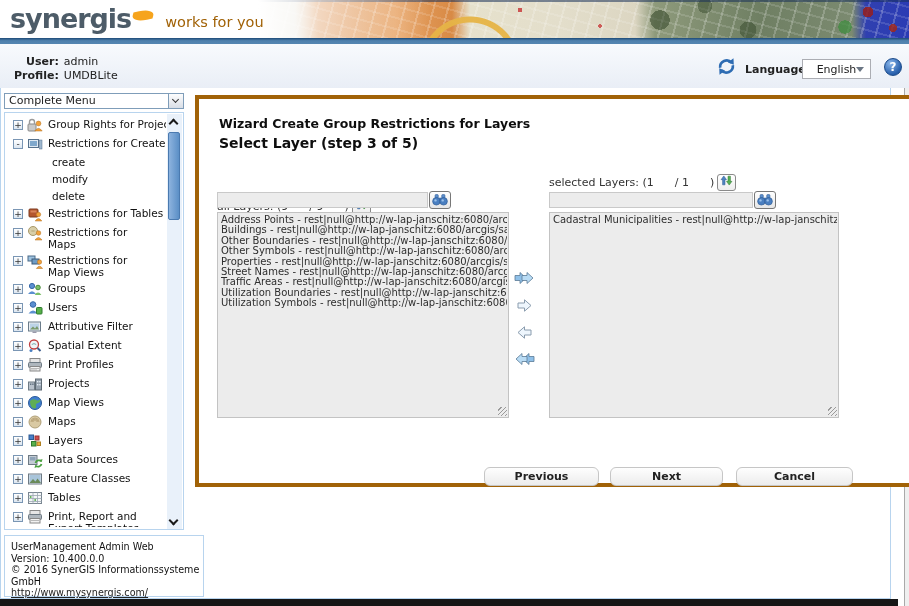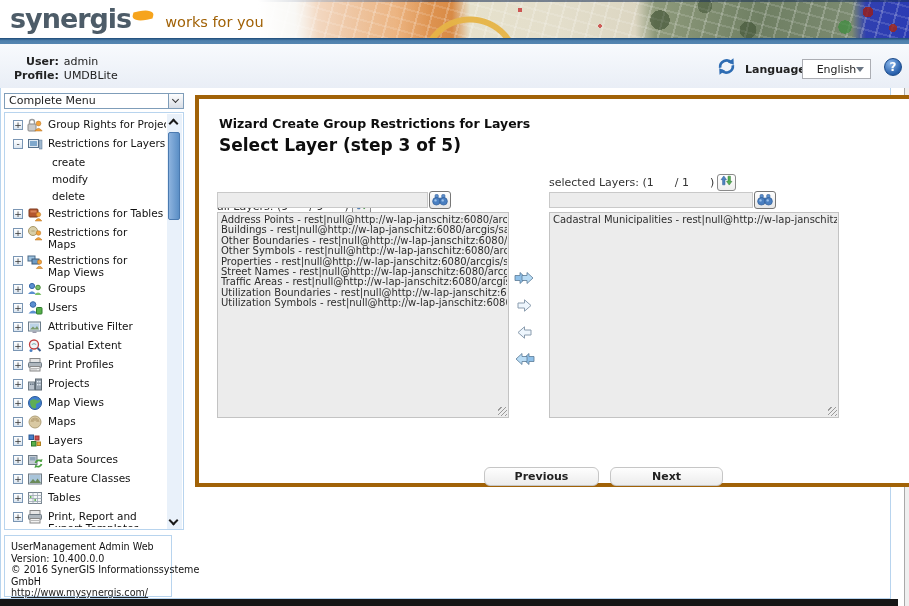--- a/index.html
+++ b/index.html
@@ -83,29 +83,29 @@
   .tico svg{display:block;}
   .tlab{padding-top:2px;line-height:11.5px;white-space:pre;color:#111;}
   .tsub{margin:0 0 3px 45px;font-size:10.5px;height:14px;line-height:14px;color:#111;cursor:pointer;}
   .tree-scroll{position:absolute;right:1px;top:1px;width:15px;height:415px;background:#e9f1fa;}
   .tree-scroll .chev{position:absolute;left:3px;width:7px;height:7px;
         border-right:2.2px solid #1a1a1a;border-bottom:2.2px solid #1a1a1a;}
   .chev.up{top:6px;transform:rotate(-135deg);}
   .chev.down{bottom:5px;transform:rotate(45deg);}
   .tree-thumb{position:absolute;left:1px;top:18px;width:12px;height:88px;border-radius:2px;
         background:linear-gradient(90deg,#8db3de,#5b8fc6);border:1px solid #4a7ab0;cursor:pointer;}
-  .sidebar-footer{position:absolute;left:4px;top:535px;width:168px;height:62px;border:1px solid #b8d4ee;
+  .sidebar-footer{position:absolute;left:4px;top:535px;width:200px;height:62px;border:1px solid #b8d4ee;
         padding:5px 2px 0 6px;font-size:9.6px;line-height:11.5px;color:#111;background:#fff;white-space:nowrap;}
   .sidebar-footer a{color:#222;}
 
   
   .panel{position:absolute;left:195px;top:95px;width:791px;height:392px;background:#fff;
          border:4px solid #a16207;}
   .wtitle{position:absolute;left:20px;top:17px;font-size:12.5px;font-weight:bold;color:#0e0e0e;}
-  .wsub{position:absolute;left:20px;top:36px;font-size:17px;font-weight:bold;color:#0e0e0e;}
+  .wsub{position:absolute;left:20px;top:36px;font-size:14px;font-weight:bold;color:#0e0e0e;}
   .grp-head{position:absolute;height:18px;display:flex;align-items:center;font-size:11px;color:#333;}
   .grp-head .cnt{white-space:pre;}
   .sort-btn{width:19px;height:17px;margin-left:3px;border:1px solid #8a8a8a;border-radius:3px;
             background:linear-gradient(#fff,#eee);display:flex;align-items:center;justify-content:center;cursor:pointer;}
   .filter-input{position:absolute;height:16px;background:#ececec;border:1px solid #c9c9c9;
             font-size:10px;padding:0 3px;font-family:inherit;}
   .binoc-btn{position:absolute;width:22px;height:18px;border:1px solid #777;border-radius:3px;
             background:linear-gradient(#fff,#e6e6e6);display:flex;align-items:center;justify-content:center;cursor:pointer;}
   .listbox{position:absolute;background:#ececec;border:1px solid #c3c3c3;overflow:hidden;cursor:default;}
   .lbody{position:absolute;inset:2px 1px 1px 3px;overflow:hidden;}
@@ -182,21 +182,21 @@
         </div>
         <div class="trow">
           <span class="texp">-</span>
           <span class="tico">
             <svg width="16" height="16" viewBox="0 0 16 16">
               <rect x="1.5" y="3.5" width="10" height="8" fill="#dfe9f2" stroke="#55718c"></rect>
               <rect x="3" y="5" width="7" height="5" fill="#7fa8cc"></rect>
               <rect x="12.5" y="4" width="2.5" height="9" fill="#9fb8cf" stroke="#55718c" stroke-width=".5"></rect>
             </svg>
           </span>
-          <span class="tlab">Restrictions for Layers</span>
+          <span class="tlab">Restrictions for Create</span>
         </div>
         <div class="tsub">create</div>
         <div class="tsub">modify</div>
         <div class="tsub">delete</div>
         <div class="trow">
           <span class="texp">+</span>
           <span class="tico">
             <svg width="16" height="16" viewBox="0 0 16 16">
               <rect x="2" y="3" width="9" height="8" rx="1" fill="#b4562e" stroke="#7c3a1e"></rect>
               <rect x="3.5" y="4.5" width="6" height="2" fill="#d8835c"></rect>
@@ -483,15 +483,16 @@
       </span>
     <div class="listbox" style="left:350px;top:113px;width:290px;height:206px;">
       <div class="lbody" id="list-sel">
           <div class="litem">Cadastral Municipalities - rest|null@http://w-lap-janschitz:6080/arcgis/sampleproject/MapServer</div>
         </div>
       <span class="grip"></span>
     </div>
 
     <button class="nav-btn" style="left:285px;top:368px;width:115px;">Previous</button>
     <button class="nav-btn" style="left:411px;top:368px;width:113px;">Next</button>
+    <button class="nav-btn" style="left:537px;top:368px;width:117px;">Cancel</button>
   </div>
 
 </div>
 
 </body></html>

